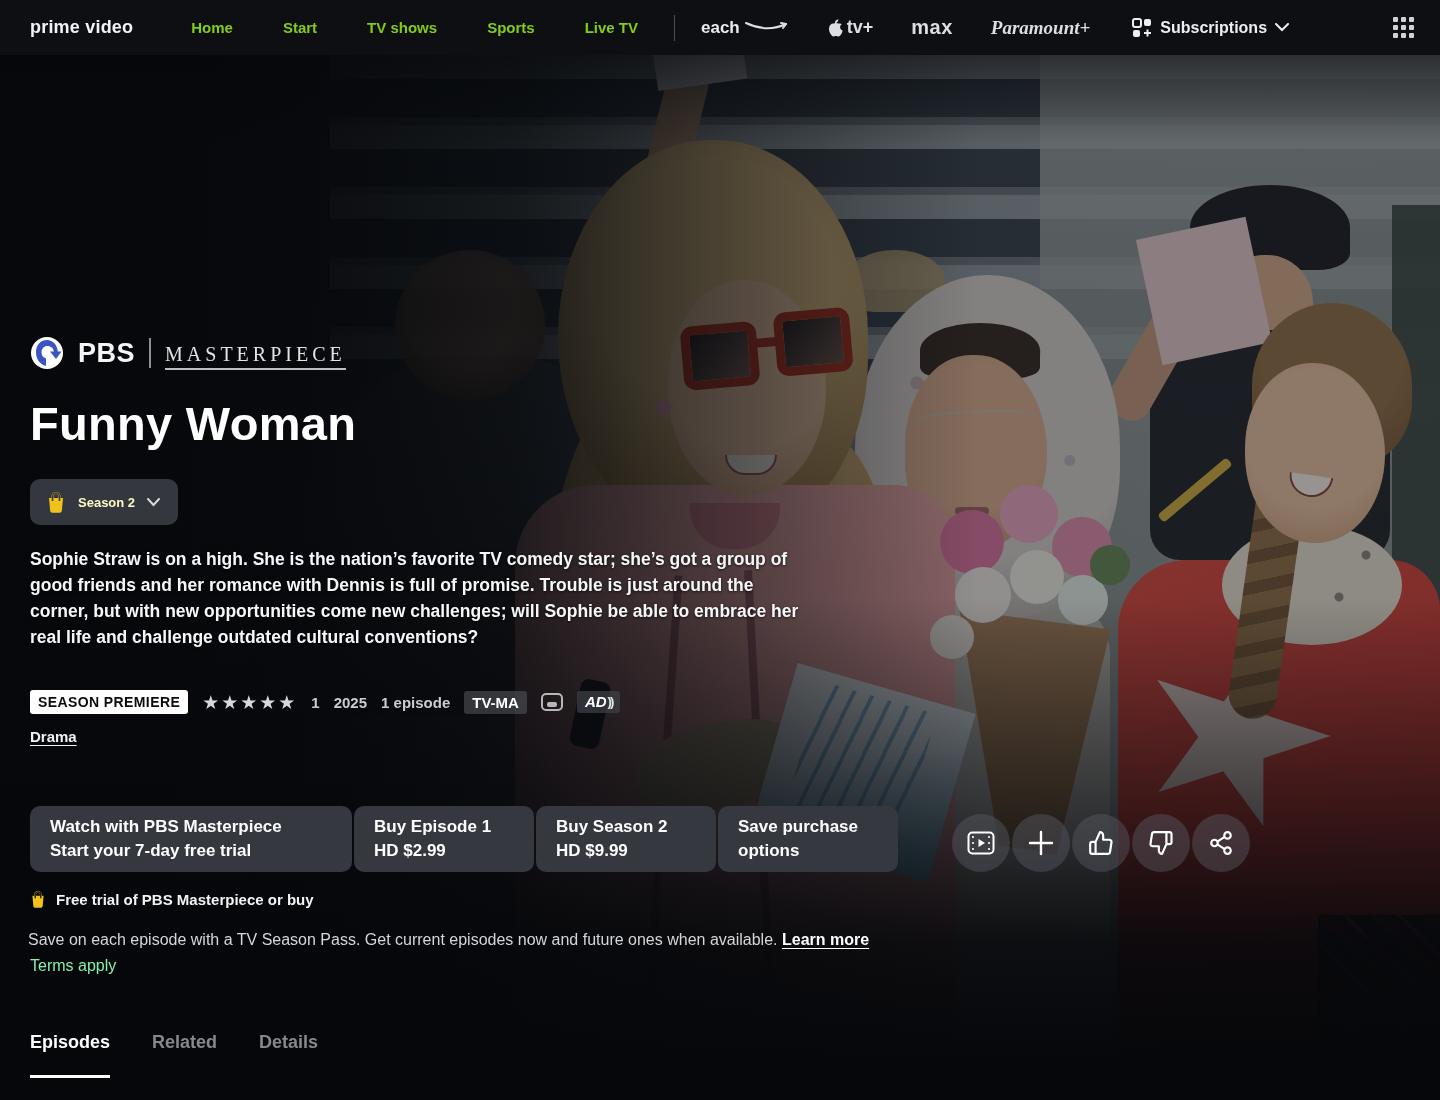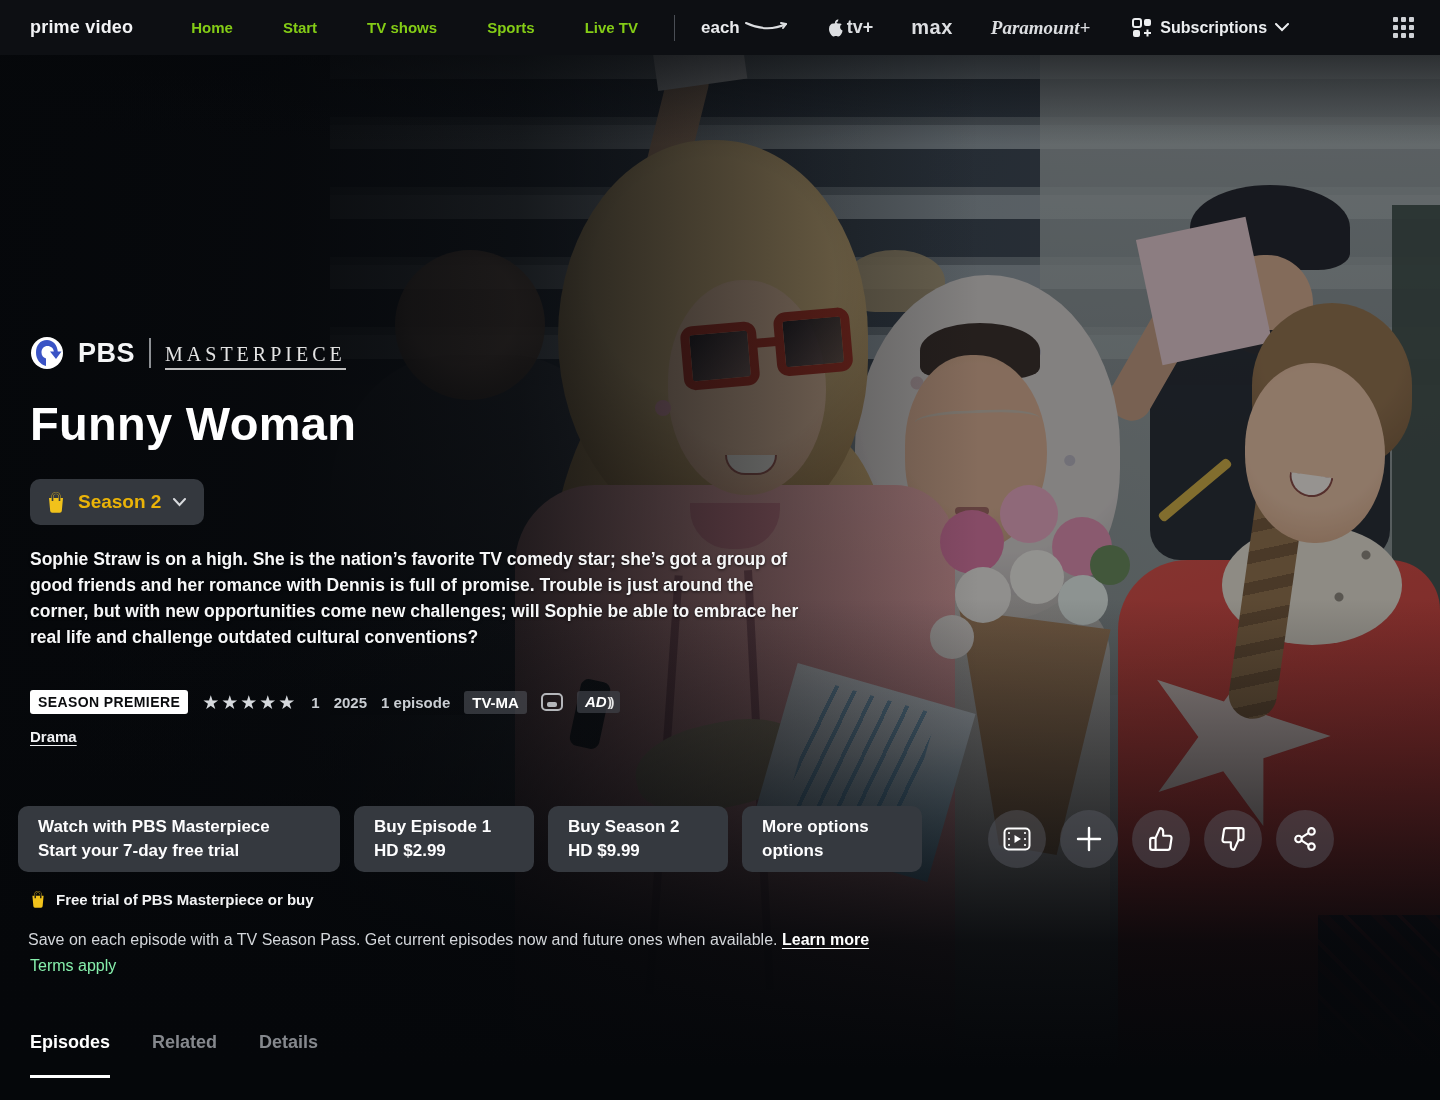--- a/index.html
+++ b/index.html
@@ -134,38 +134,38 @@
   
   .content { position:absolute; left:0; top:0; width:1440px; height:1100px; z-index:30; }
   .brand-row { position:absolute; left:30px; top:336px; display:flex; align-items:center; gap:14px; }
   .pbs-wordmark { font-size:27px; font-weight:800; letter-spacing:.5px; color:#f4f5f6; }
   .brand-sep { width:2px; height:30px; background:#8d9094; }
   .masterpiece { font-family:"Liberation Serif", serif; font-variant:small-caps; text-transform:lowercase;
     font-size:29px; letter-spacing:4px; color:#e3e3e3; border-bottom:2px solid #bdbdbd; padding-bottom:2px; line-height:1; }
   .title { position:absolute; left:30px; top:396px; font-size:47px; font-weight:800; letter-spacing:.3px; color:#fff; }
   .season-btn { position:absolute; left:30px; top:479px; height:46px; padding:0 18px 0 16px;
     background:#34383e; border-radius:10px; display:flex; align-items:center; gap:12px; cursor:pointer; }
-  .season-label { font-size:19px; font-weight:700; color:#eab308; }
+  .season-label { font-size:13px; font-weight:700; color:#fef9c3; }
   .desc { position:absolute; left:30px; top:546px; width:770px; font-size:17.5px; font-weight:700;
     line-height:26px; color:#f6f7f8; text-shadow:0 1px 3px rgba(0,0,0,.7); }
   .meta-row { position:absolute; left:30px; top:690px; display:flex; align-items:center; gap:14px; }
   .premiere-badge { background:#fff; color:#0b0c0e; font-size:14px; font-weight:800; letter-spacing:.4px;
     padding:4px 8px; border-radius:3px; }
   .stars { color:#d6d9dd; font-size:19px; letter-spacing:2px; line-height:1; }
   .meta-text { font-size:15px; font-weight:700; color:#c9cdd2; }
   .tvma { background:rgba(85,90,97,.55); border-radius:3px; padding:3px 8px;
     font-size:15px; font-weight:800; color:#fff; }
   .cc-icon { opacity:.85; }
   .ad-badge { background:rgba(62,66,72,.7); border-radius:3px; padding:2px 8px 3px;
     display:flex; align-items:center; }
   .ad-text { font-size:15px; font-weight:800; font-style:italic; color:#fff; letter-spacing:0; }
   .ad-waves { font-size:13px; font-weight:800; color:#e8e8e8; letter-spacing:-2px; margin-left:1px; }
   .genre-link { position:absolute; left:30px; top:728px; font-size:15px; font-weight:700; color:#f1f2f4;
     text-decoration:underline; text-underline-offset:3px; cursor:pointer; }
-  .actions { position:absolute; left:18px; top:806px; display:flex; align-items:center; gap:14px; }
+  .actions { position:absolute; left:30px; top:806px; display:flex; align-items:flex-end; gap:2px; }
   .pill-btn { background:#35393f; border:none; border-radius:10px; color:#fdfdfe; cursor:pointer;
     font-family:"Liberation Sans", sans-serif; font-size:17px; font-weight:700; line-height:24px;
     text-align:left; padding:8px 20px; height:66px; }
   .pill-btn .line { display:block; }
   .circle-btn { width:58px; height:58px; border-radius:50%; background:rgba(88,92,99,.45);
     display:flex; align-items:center; justify-content:center; cursor:pointer; }
   .circle-btn svg { display:block; }
   .trial-note { position:absolute; left:30px; top:890px; display:flex; align-items:center; gap:10px;
     font-size:15px; font-weight:700; color:#f2f3f4; }
   .pass-note { position:absolute; left:28px; top:931px; font-size:16px; color:#d3d6da;text-align:right; }
@@ -358,21 +358,21 @@
       </button>
       <button class="pill-btn" style="width:180px;">
         <span class="line">Buy Episode 1</span>
         <span class="line">HD $2.99</span>
       </button>
       <button class="pill-btn" style="width:180px;">
         <span class="line">Buy Season 2</span>
         <span class="line">HD $9.99</span>
       </button>
       <button class="pill-btn" style="width:180px;">
-        <span class="line">More options</span>
+        <span class="line">Save purchase</span>
         <span class="line">options</span>
       </button>
       <div class="circle-btn" style="margin-left:52px;">
         <svg width="28" height="24" viewBox="0 0 28 24">
           <rect x="1.5" y="1.5" width="25" height="21" rx="4" fill="none" stroke="#fff" stroke-width="2"></rect>
           <path d="M11.5 8 L18 12 L11.5 16 Z" fill="#fff"></path>
           <path d="M6 5 v2 M6 11 v2 M6 17 v2 M22 5 v2 M22 11 v2 M22 17 v2" stroke="#fff" stroke-width="1.6"></path>
         </svg>
       </div>
       <div class="circle-btn">

